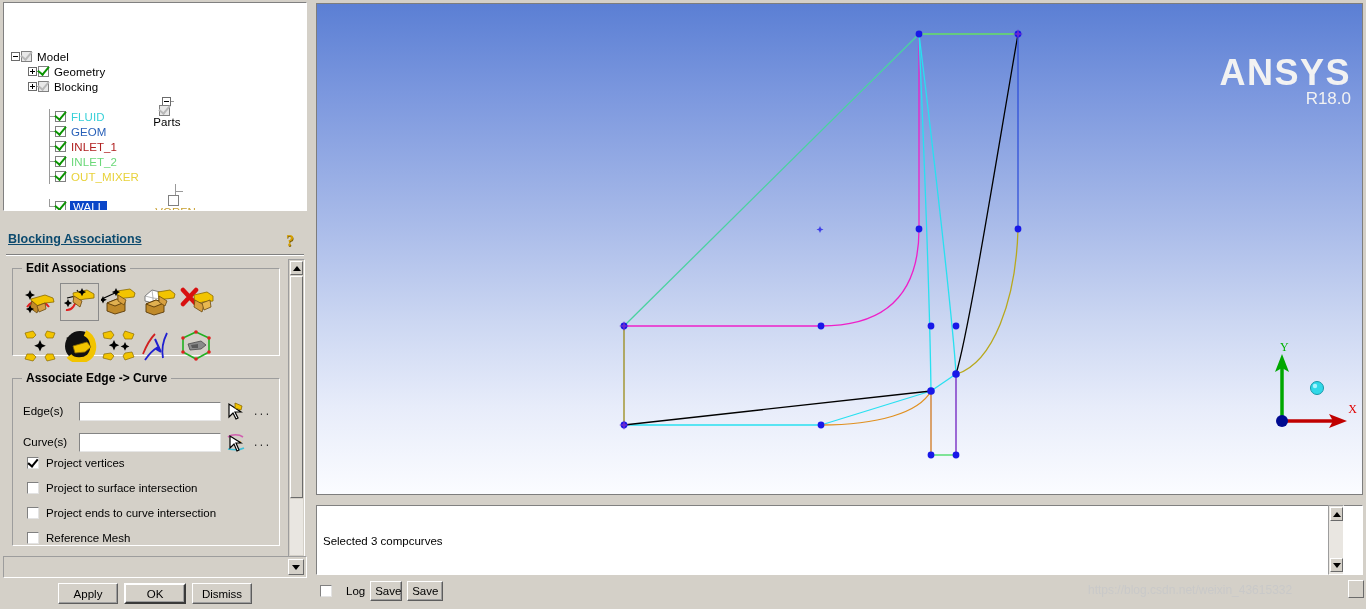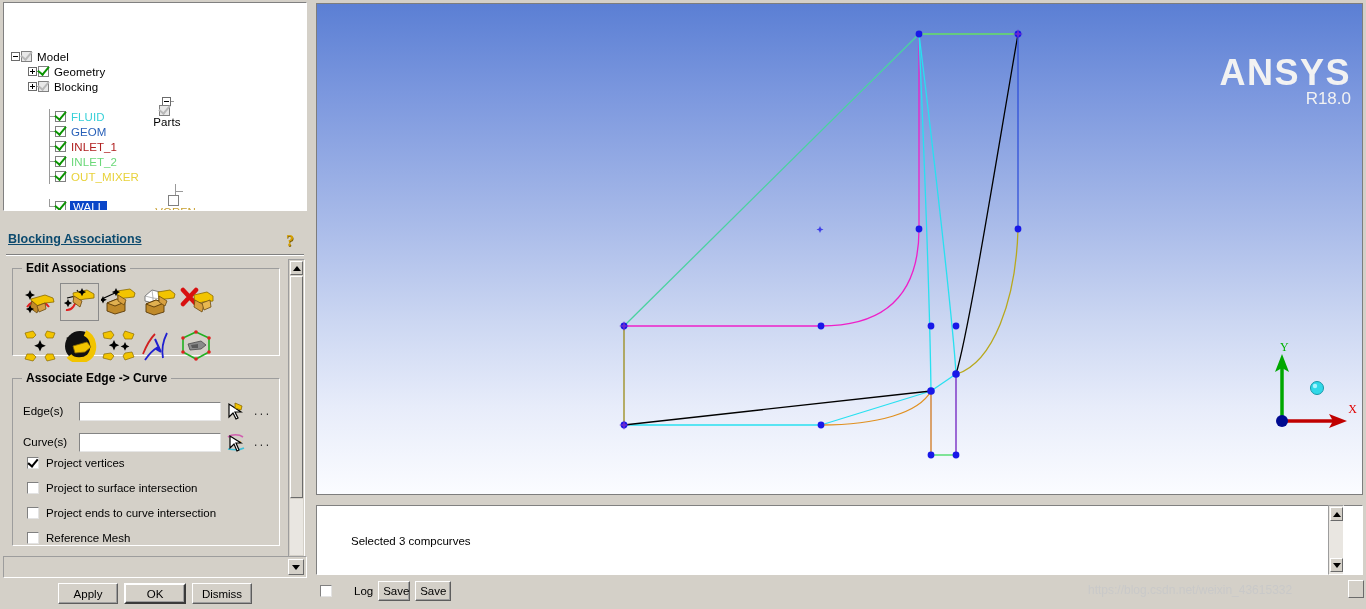--- a/index.html
+++ b/index.html
@@ -331,38 +331,38 @@
     border: 1px solid #808080;
     border-right-color: #fff; border-bottom-color: #fff;
     overflow: hidden;
   }
   #msg-text {
     position: absolute; left: 6px; top: 4px;
     font-size: 11.5px; line-height: 12.5px;
     color: #000; white-space: pre;
     font-family: "Liberation Sans", sans-serif;
   }
-  .msg-line { height: 12.5px; margin-left: 28px; }
+  .msg-line { height: 12.5px; }
   #msg-sb {
     position: absolute; left: 1328px; top: 505px;
     width: 16px; height: 70px;
     background: #e9e6e1;
     border: 1px solid #9d9d9d;
     border-right-color: #fff; border-bottom-color: #fff;
   }
   #msg-sb-up { top: 1px; }
   #msg-sb-down { top: 52px; }
 
   
   #log-row {
     position: absolute; left: 320px; top: 580px;
     height: 22px;
     display: flex; align-items: center; gap: 5px;
   }
-  #log-chk-label { font-size: 11.5px; color: #000; margin-left: 10px; }
+  #log-chk-label { font-size: 11.5px; color: #000; margin-left: 2px; }
   #btn-save { width: 32px; height: 20px; font-size: 11.5px; }
   #btn-clear { width: 36px; height: 20px; font-size: 11.5px; }
 
   #watermark {
     position: absolute; left: 1088px; top: 583px;
     font-size: 12px; color: #c9c9c9;
     font-family: "Liberation Sans", sans-serif;
     white-space: nowrap;
     pointer-events: none;
   }

